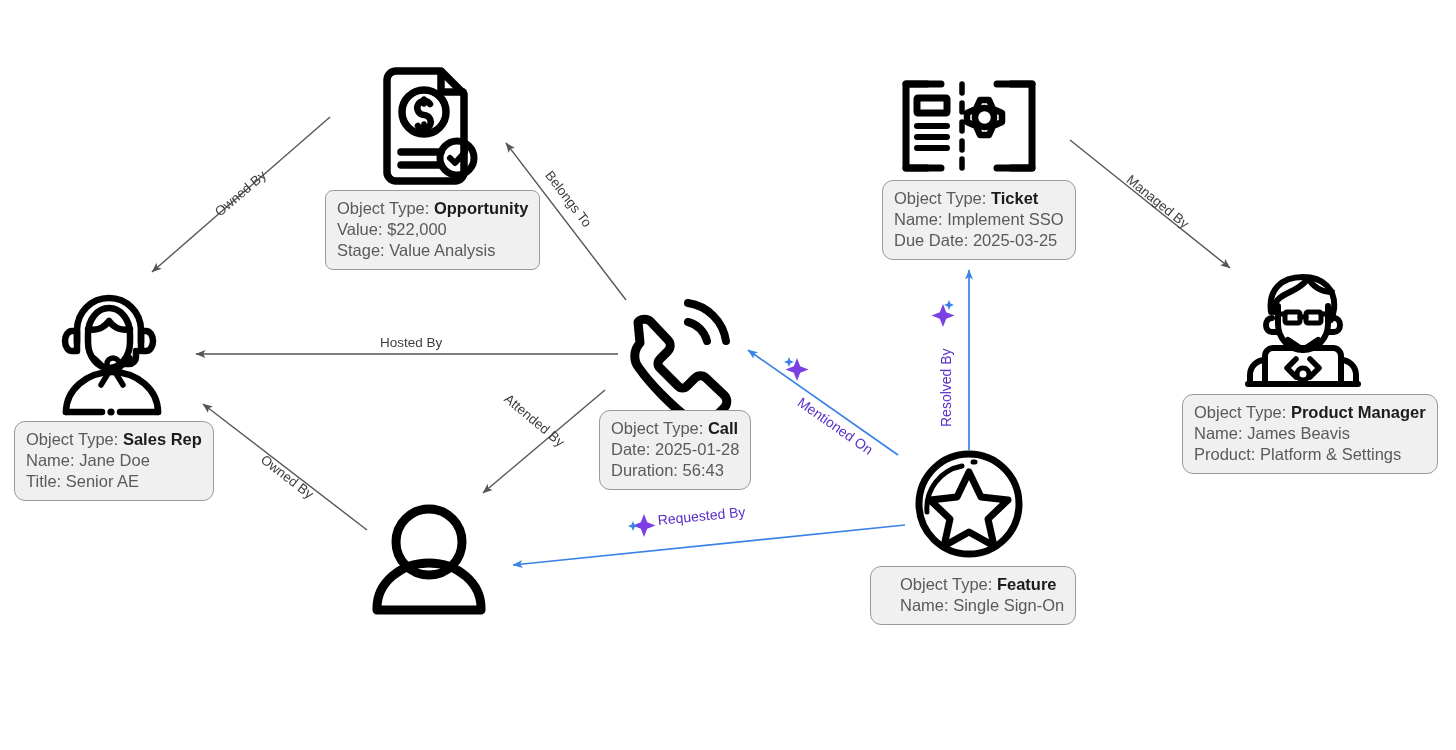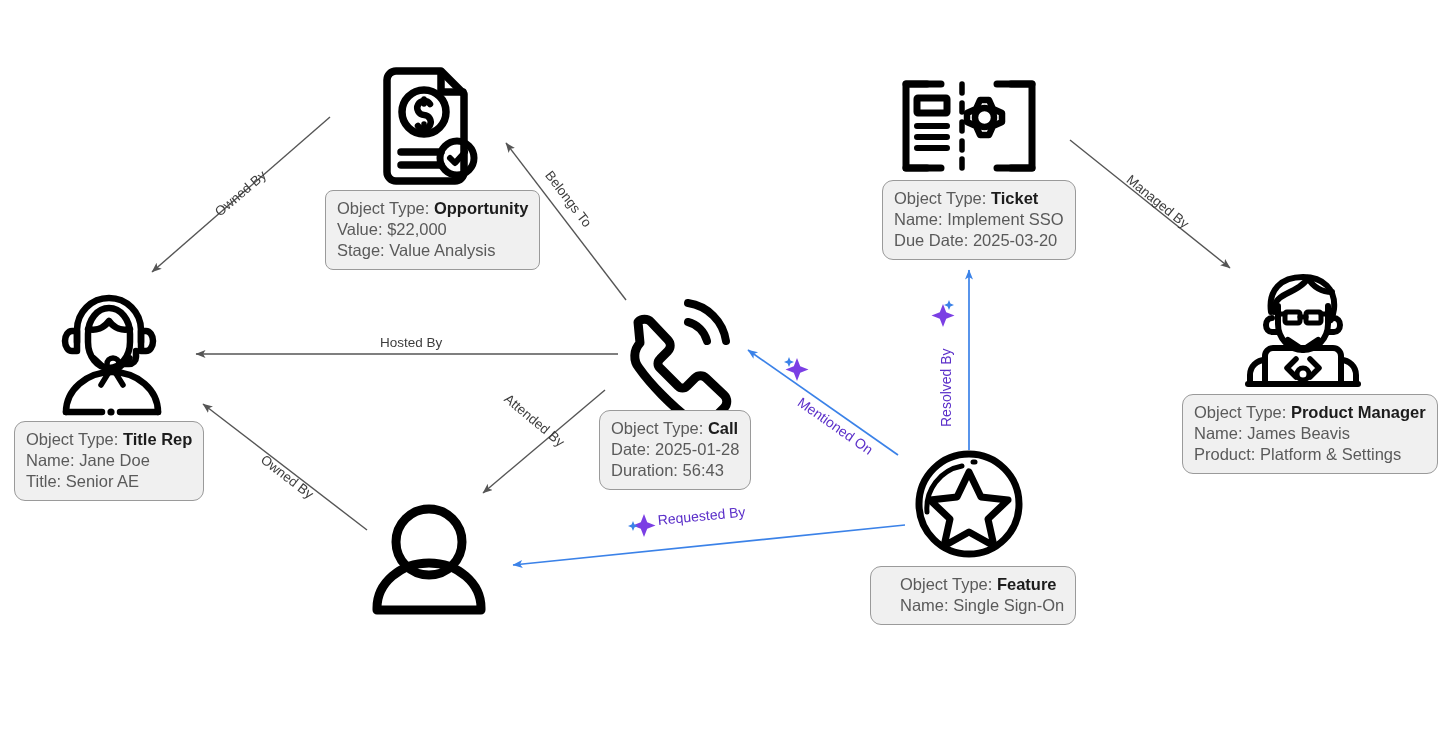--- a/index.html
+++ b/index.html
@@ -163,36 +163,36 @@
 
   <div class="edge-label ai" style="left:938px; top:427px; transform:rotate(-90deg);">Resolved By</div>
 
   <div class="infobox" style="left:325px; top:190px;border-radius:8px;">
     <span class="row"><span>Object Type:</span> <b>Opportunity</b></span>
     <span class="row"><span>Value:</span> <span>$22,000</span></span>
     <span class="row"><span>Stage:</span> <span>Value Analysis</span></span>
   </div>
 
   <div class="infobox" style="left:14px; top:421px;">
-    <span class="row"><span>Object Type:</span> <b>Title Rep</b></span>
+    <span class="row"><span>Object Type:</span> <b>Sales Rep</b></span>
     <span class="row"><span>Name:</span> <span>Jane Doe</span></span>
     <span class="row"><span>Title:</span> <span>Senior AE</span></span>
   </div>
 
   <div class="infobox" style="left:599px; top:410px;">
     <span class="row"><span>Object Type:</span> <b>Call</b></span>
     <span class="row"><span>Date:</span> <span>2025-01-28</span></span>
     <span class="row"><span>Duration:</span> <span>56:43</span></span>
   </div>
 
 
   <div class="infobox" style="left:870px; top:180px;margin-left:12px;">
     <span class="row"><span>Object Type:</span> <b>Ticket</b></span>
     <span class="row"><span>Name:</span> <span>Implement SSO</span></span>
-    <span class="row"><span>Due Date:</span> <span>2025-03-20</span></span>
+    <span class="row"><span>Due Date:</span> <span>2025-03-25</span></span>
   </div>
 
   <div class="infobox" style="left:1182px; top:394px;">
     <span class="row"><span>Object Type:</span> <b>Product Manager</b></span>
     <span class="row"><span>Name:</span> <span>James Beavis</span></span>
     <span class="row"><span>Product:</span> <span>Platform &amp; Settings</span></span>
   </div>
 
   <div class="infobox" style="left:870px; top:566px;padding-left:29px;">
     <span class="row"><span>Object Type:</span> <b>Feature</b></span>

